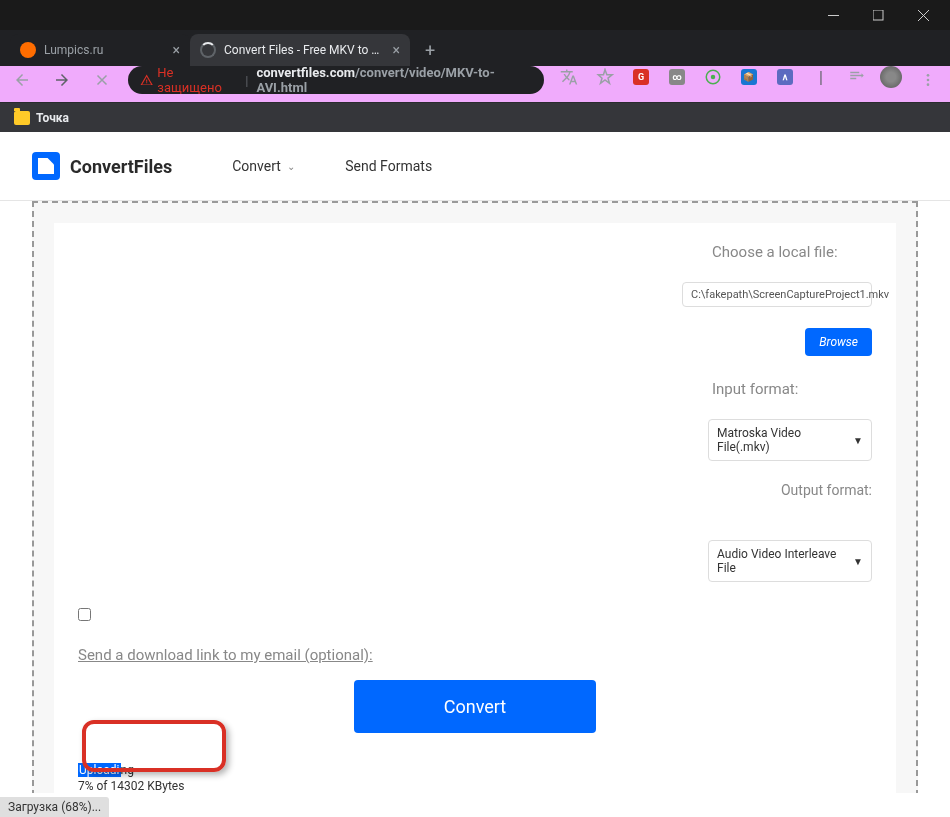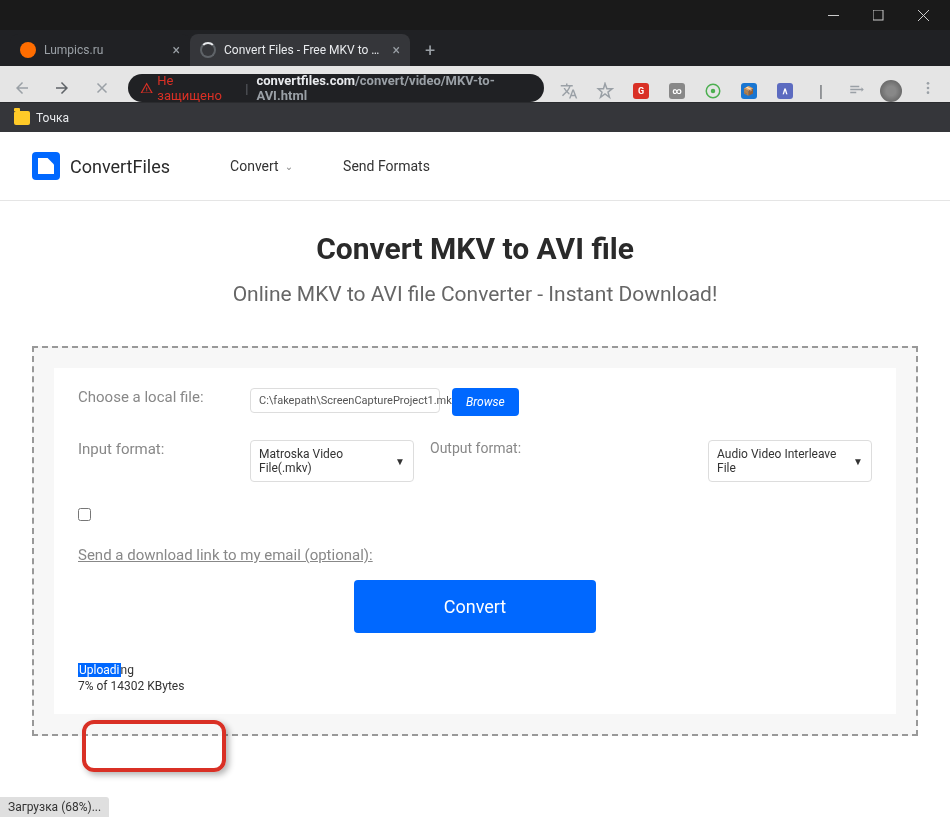--- a/index.html
+++ b/index.html
@@ -16,65 +16,65 @@
 .tab.active { background: #35363a; color: #e8eaed; }
 .tab.inactive { background: #202124; }
 .tab-favicon { width: 16px; height: 16px; border-radius: 50%; display: inline-block; flex-shrink: 0; }
 .tab-favicon.orange { background: #ff6d00; }
 .tab-favicon.spinner { border: 2px solid #5f6368; border-top-color: #e8eaed; animation: none; }
 .tab-title { white-space: nowrap; overflow: hidden; text-overflow: ellipsis; flex: 1; }
 .tab-close { color: #9aa0a6; font-size: 14px; cursor: pointer; margin-left: 4px; flex-shrink: 0; }
 .newtab { width: 28px; height: 28px; display: flex; align-items: center; justify-content: center; color: #9aa0a6; font-size: 18px; cursor: pointer; margin-left: 6px; margin-bottom: 2px; }
 
 
-.addrbar { height: 36px; background: #e5e5e5; display: flex; align-items: flex-end; padding: 0 8px; gap: 12px; }
+.addrbar { height: 36px; background: #f0abfc; display: flex; align-items: flex-start; padding: 0 8px; gap: 12px; }
 .nav-btn { width: 28px; height: 28px; display: flex; align-items: center; justify-content: center; border-radius: 50%; cursor: pointer; }
 .nav-btn svg { width: 18px; height: 18px; fill: #9aa0a6; }
 .nav-btn.disabled svg { fill: #5f6368; }
 .addr-input { flex: 1; height: 28px; background: #202124; border-radius: 14px; display: flex; align-items: center; padding: 0 12px; gap: 8px; color: #e8eaed; font-size: 13px; }
 .addr-warn { display: flex; align-items: center; gap: 4px; color: #d93025; font-size: 13px; }
 .addr-warn svg { width: 14px; height: 14px; fill: #d93025; }
 .addr-sep { color: #5f6368; }
 .addr-url { color: #9aa0a6; font-weight: bold; }
 .addr-domain { color: #e8eaed; }
 .ext-icon { width: 22px; height: 22px; display: flex; align-items: center; justify-content: center; cursor: pointer; margin-left: 2px; }
 .ext-icon .badge { width: 16px; height: 16px; border-radius: 3px; display: flex; align-items: center; justify-content: center; font-size: 9px; font-weight: bold; color: #fff; }
 .avatar { width: 22px; height: 22px; border-radius: 50%; background: radial-gradient(circle, #888 30%, #555 100%); cursor: pointer; }
 .kebab { width: 28px; height: 28px; display: flex; align-items: center; justify-content: center; cursor: pointer; }
 .kebab svg { width: 16px; height: 16px; fill: #9aa0a6; }
 
 
-.bookbar { height: 30px; background: #35363a; display: flex; align-items: center; padding: 0 14px; gap: 8px; border-top: 1px solid #2a2b2e; }
+.bookbar { height: 30px; background: #35363a; display: flex; align-items: center; padding: 0 14px; gap: 8px; border-top: 1px solid #2a2b2e; font-weight: bold; }
 .bookmark { display: flex; align-items: center; gap: 6px; color: #e8eaed; font-size: 12px; cursor: pointer; }
 .folder-icon { width: 16px; height: 14px; background: #ffca28; border-radius: 2px; position: relative; }
 .folder-icon::before { content: ''; position: absolute; top: -3px; left: 0; width: 6px; height: 3px; background: #ffca28; border-radius: 1px 1px 0 0; }
 
 
 .viewport { height: calc(817px - 30px - 36px - 36px - 30px - 24px); overflow-y: auto; position: relative; }
 .viewport::-webkit-scrollbar { width: 16px; }
 .viewport::-webkit-scrollbar-track { background: #f1f1f1; }
 .viewport::-webkit-scrollbar-thumb { background: #c1c1c1; border-radius: 0; }
 
 .page { background: #fff; padding: 0; }
 .site-header { display: flex; align-items: center; padding: 20px 32px; border-bottom: 1px solid #e5e5e5; gap: 60px; }
 .logo { display: flex; align-items: center; gap: 10px; }
 .logo-icon { width: 28px; height: 28px; background: #0068ff; border-radius: 4px; position: relative; }
 .logo-icon::after { content: ''; position: absolute; inset: 6px; background: #fff; clip-path: polygon(20% 0, 60% 0, 100% 40%, 100% 100%, 0 100%, 0 0); }
-.logo-text { font-size: 18px; font-weight: 400; color: #2a2a2a; }
+.logo-text { font-size: 18px; font-weight: 700; color: #2a2a2a; }
 .nav-menu { display: flex; gap: 50px; }
 .nav-item { font-size: 14px; color: #333; cursor: pointer; display: flex; align-items: center; gap: 6px; }
 .chev { font-size: 10px; color: #888; }
 
 .hero { text-align: center; padding: 30px 20px 40px; }
 .hero h1 { font-size: 30px; font-weight: 700; color: #2a2a2a; margin-bottom: 16px; }
 .hero p { font-size: 21px; color: #666; font-weight: 400; }
 
 .converter-box { margin: 0 32px 40px; border: 2px dashed #999; background: #f7f7f7; padding: 20px; }
 .converter-inner { background: #fff; padding: 20px 24px; position: relative; }
-.form-row { display: flex; align-items: flex-start; margin-bottom: 24px; gap: 12px; flex-wrap: wrap; }
+.form-row { display: flex; align-items: flex-end; margin-bottom: 24px; gap: 21px; flex-wrap: wrap; flex-direction: column; }
 .form-label { font-size: 15px; color: #888; width: 160px; }
 .file-input { border: 1px solid #ddd; border-radius: 4px; padding: 5px 8px; font-size: 11px; color: #555; width: 190px; background: #fff; }
 .browse-btn { background: #0068ff; color: #fff; border: none; border-radius: 4px; padding: 7px 14px; font-size: 12px; cursor: pointer; font-style: italic; }
 .select-input { border: 1px solid #ddd; border-radius: 4px; padding: 6px 8px; font-size: 12px; color: #333; width: 164px; background: #fff; cursor: pointer; display: flex; justify-content: space-between; align-items: center; }
 .select-input .caret { font-size: 10px; }
 .output-label { font-size: 14px; color: #888; margin-left: 4px; }
 .checkbox-row { margin-bottom: 16px; }
 .chk { width: 13px; height: 13px; }
 .email-label { font-size: 15px; color: #888; display: block; margin-top: 21px; text-decoration: underline; }
 .convert-btn { display: block; margin: 16px auto 0; background: #0068ff; color: #fff; border: none; border-radius: 4px; padding: 16px 90px; font-size: 18px; cursor: pointer; }
@@ -214,24 +214,20 @@
       <div class="nav-item">
         <span>Convert</span>
         <span class="chev">⌄</span>
       </div>
       <div class="nav-item">
         <span>Send Formats</span>
       </div>
     </div>
   </div>
 
-  <div class="hero">
-    <h1>Convert MKV to AVI file</h1>
-    <p>Online MKV to AVI file Converter - Instant Download!</p>
-  </div>
 
   <div class="converter-box">
     <div class="converter-inner">
 
       <div class="form-row">
         <span class="form-label">Choose a local file:</span>
         <div class="file-input"><span>C:\fakepath\ScreenCaptureProject1.mkv</span></div>
         <button class="browse-btn">Browse</button>
       </div>
 

